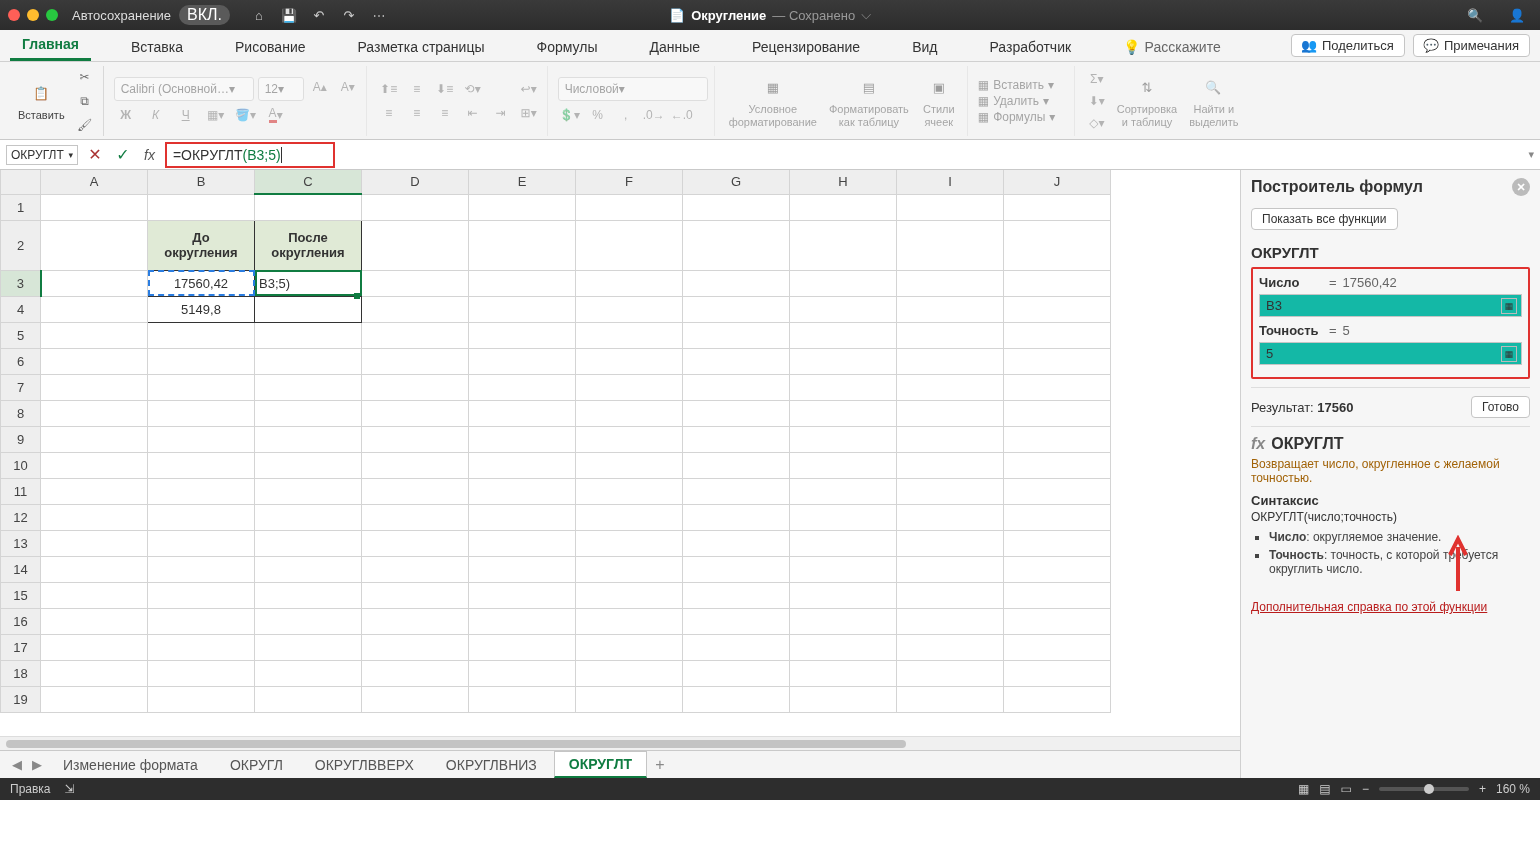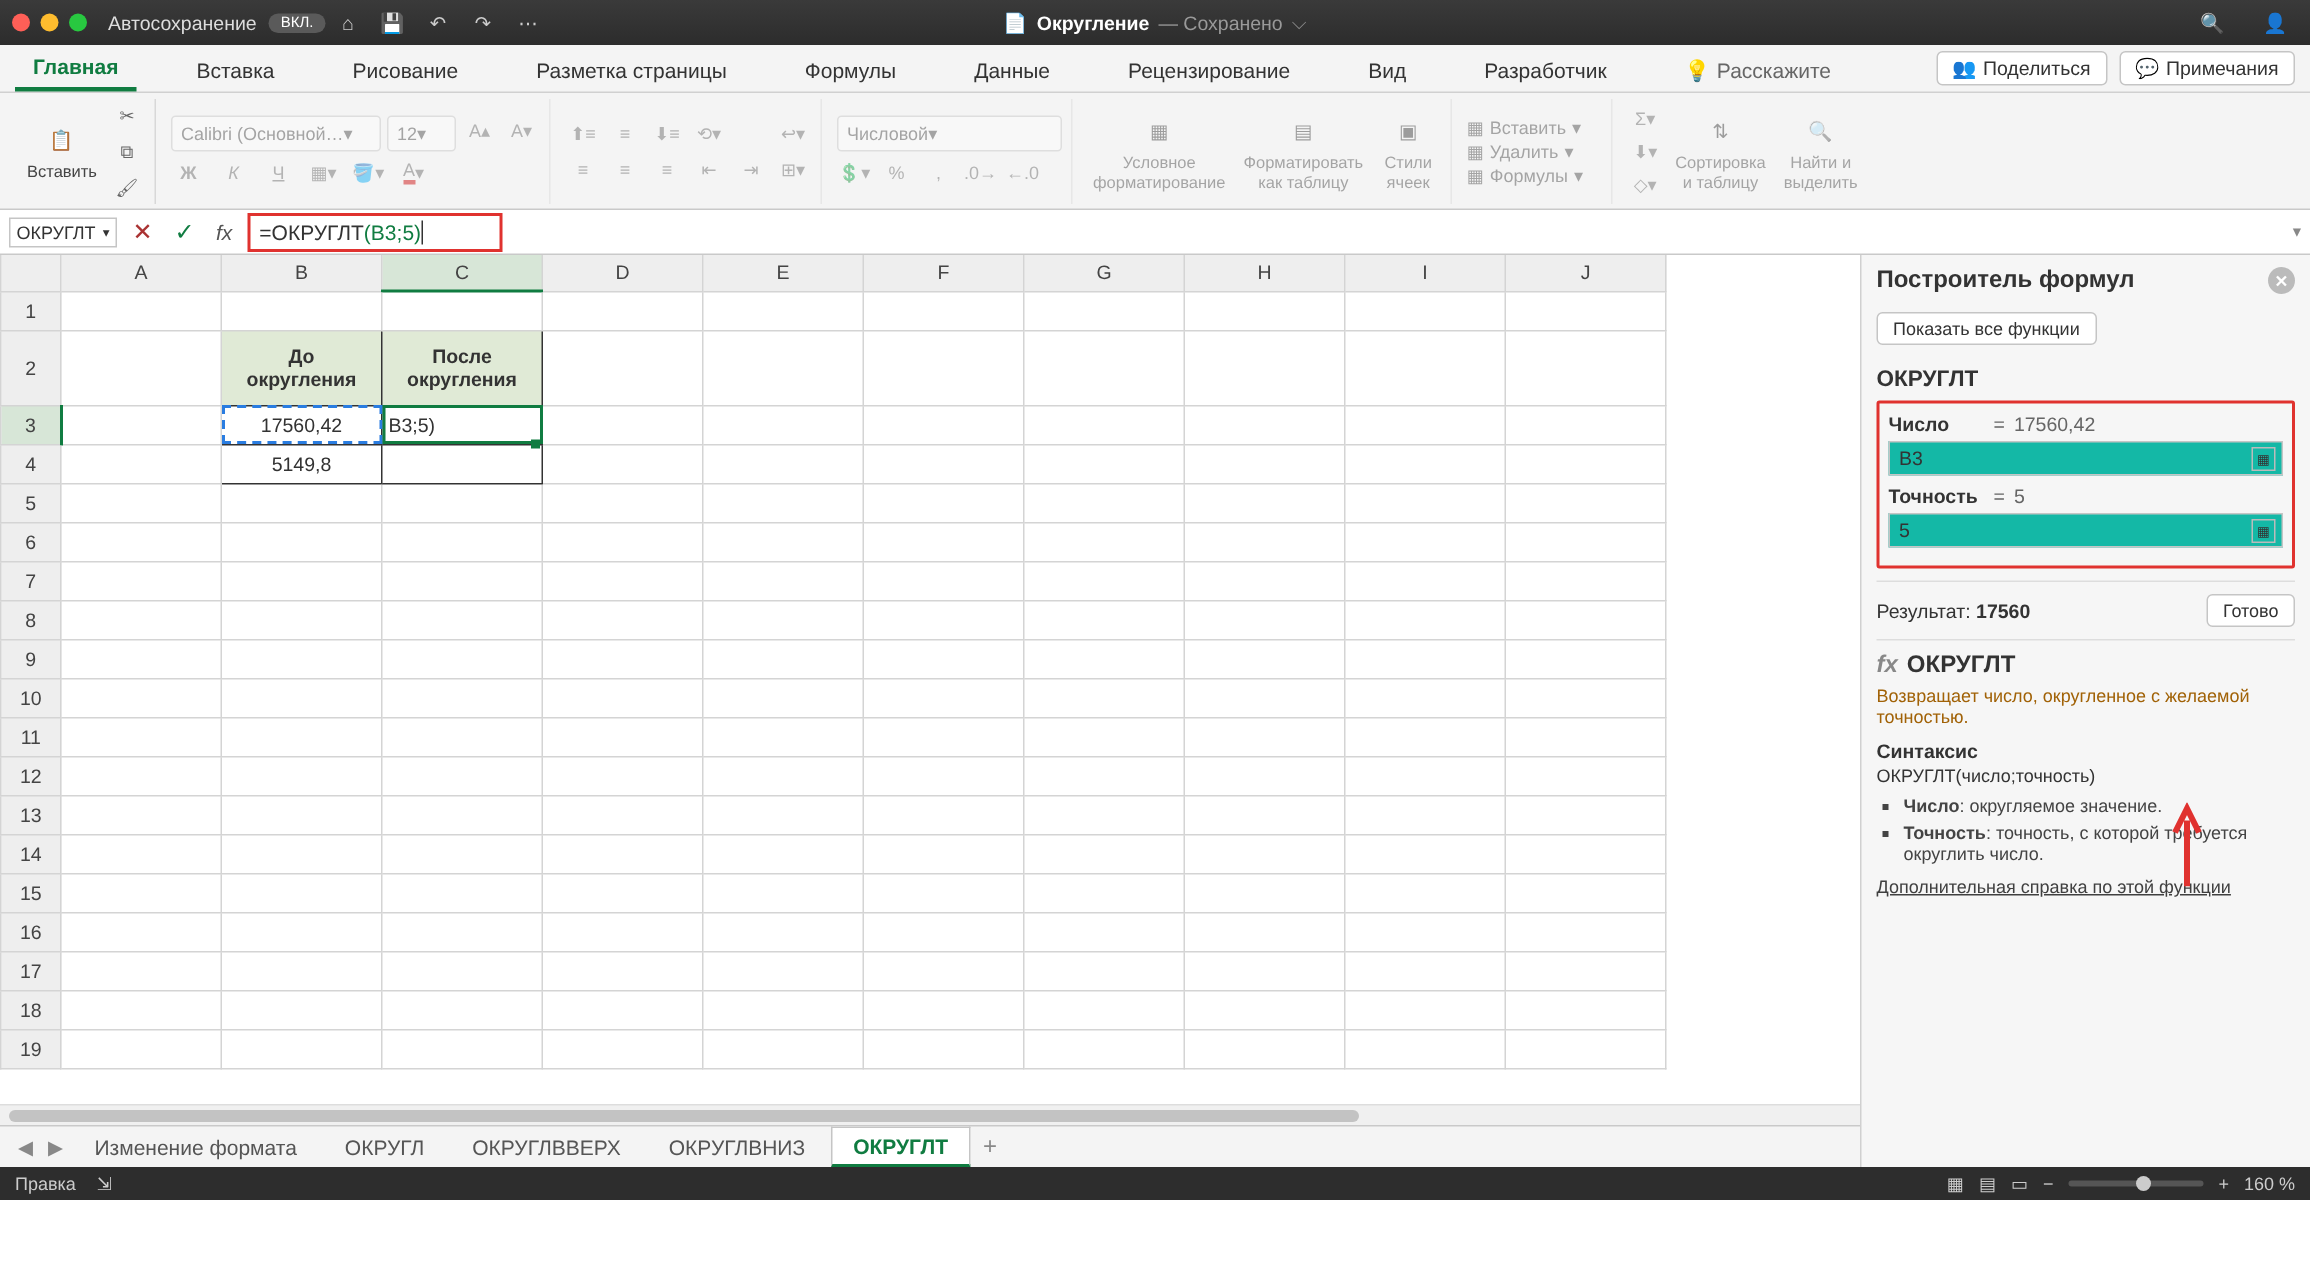--- a/index.html
+++ b/index.html
@@ -4,21 +4,21 @@
 <style>
 * { box-sizing: border-box; margin: 0; padding: 0; font-family: -apple-system, "Segoe UI", sans-serif; }
 body { width: 1540px; height: 843px; background: #fff; overflow: hidden; font-size: 13px; color: #333; position: relative; }
 
 
 .titlebar { height: 30px; background: linear-gradient(#3a3a3a,#2c2c2c); display: flex; align-items: center; color: #ddd; font-size: 13px; padding: 0 8px; }
 .traffic { display: flex; gap: 7px; margin-right: 14px; }
 .dot { width: 12px; height: 12px; border-radius: 50%; }
 .dot.r { background: #ff5f57; } .dot.y { background: #febc2e; } .dot.g { background: #28c840; }
 .autosave-label { margin-right: 8px; }
-.autosave-pill { background: #5a5a5a; border-radius: 10px; padding: 1px 8px; font-size: 10px; color: #fff; }
+.autosave-pill { background: #5a5a5a; border-radius: 10px; padding: 1px 8px; font-size: 16px; color: #fff; margin-right: 14px; }
 .tb-ico { width: 18px; height: 18px; display: flex; align-items: center; justify-content: center; color: #ccc; margin: 0 6px; }
 .docname { position: absolute; left: 50%; transform: translateX(-50%); display: flex; align-items: center; gap: 6px; }
 .docname .saved { color: #999; }
 .tb-right { margin-left: auto; display: flex; gap: 12px; }
 
 
 .ribbon-tabs { height: 32px; background: #f4f4f4; border-bottom: 1px solid #d0d0d0; display: flex; align-items: flex-end; padding: 0 10px; gap: 28px; }
 .rtab { padding: 6px 12px; font-size: 14px; color: #333; cursor: pointer; }
 .rtab.active { font-weight: 600; border-bottom: 3px solid #107c41; color: #107c41; }
 .rtab.tell { color: #666; display:flex; align-items:center; gap:4px;}
@@ -102,21 +102,21 @@
 .arg-input .picker{position:absolute;right:4px;top:3px;width:16px;height:16px;border:1px solid #bbb;display:flex;align-items:center;justify-content:center;font-size:9px;}
 .result-row{display:flex;justify-content:space-between;align-items:center;padding:8px 0;border-top:1px solid #ddd;border-bottom:1px solid #ddd;margin:6px 0;}
 .done-btn{background:#fff;border:1px solid #c5c5c5;border-radius:4px;padding:3px 10px;font-size:12px;}
 .fxtitle{display:flex;align-items:center;gap:6px;font-size:16px;font-weight:700;margin:8px 0 4px;}
 .fxtitle .fxico{font-style:italic;color:#888;}
 .desc{font-size:12px;color:#a16207;margin-bottom:8px;}
 .syn-h{font-weight:600;margin:6px 0 2px;}
 .syn{font-size:12px;margin-bottom:6px;}
 .bullets{list-style:square;padding-left:18px;font-size:12px;color:#444;}
 .bullets li{margin-bottom:4px;}
-.helplink{color:#404040;text-decoration:underline;font-size:12px;display:block;margin-top:8px;}
+.helplink{color:#b91c1c;text-decoration:underline;font-size:12px;display:block;margin-top:24px;}
 .redarrow{position:absolute;right:72px;bottom:252px;width:20px;height:56px;}
 .redarrow svg{width:100%;height:100%;}
 </style>
 </head>
 <body>
 
 <div class="titlebar">
   <div class="traffic">
     <div class="dot r"></div>
     <div class="dot y"></div>

